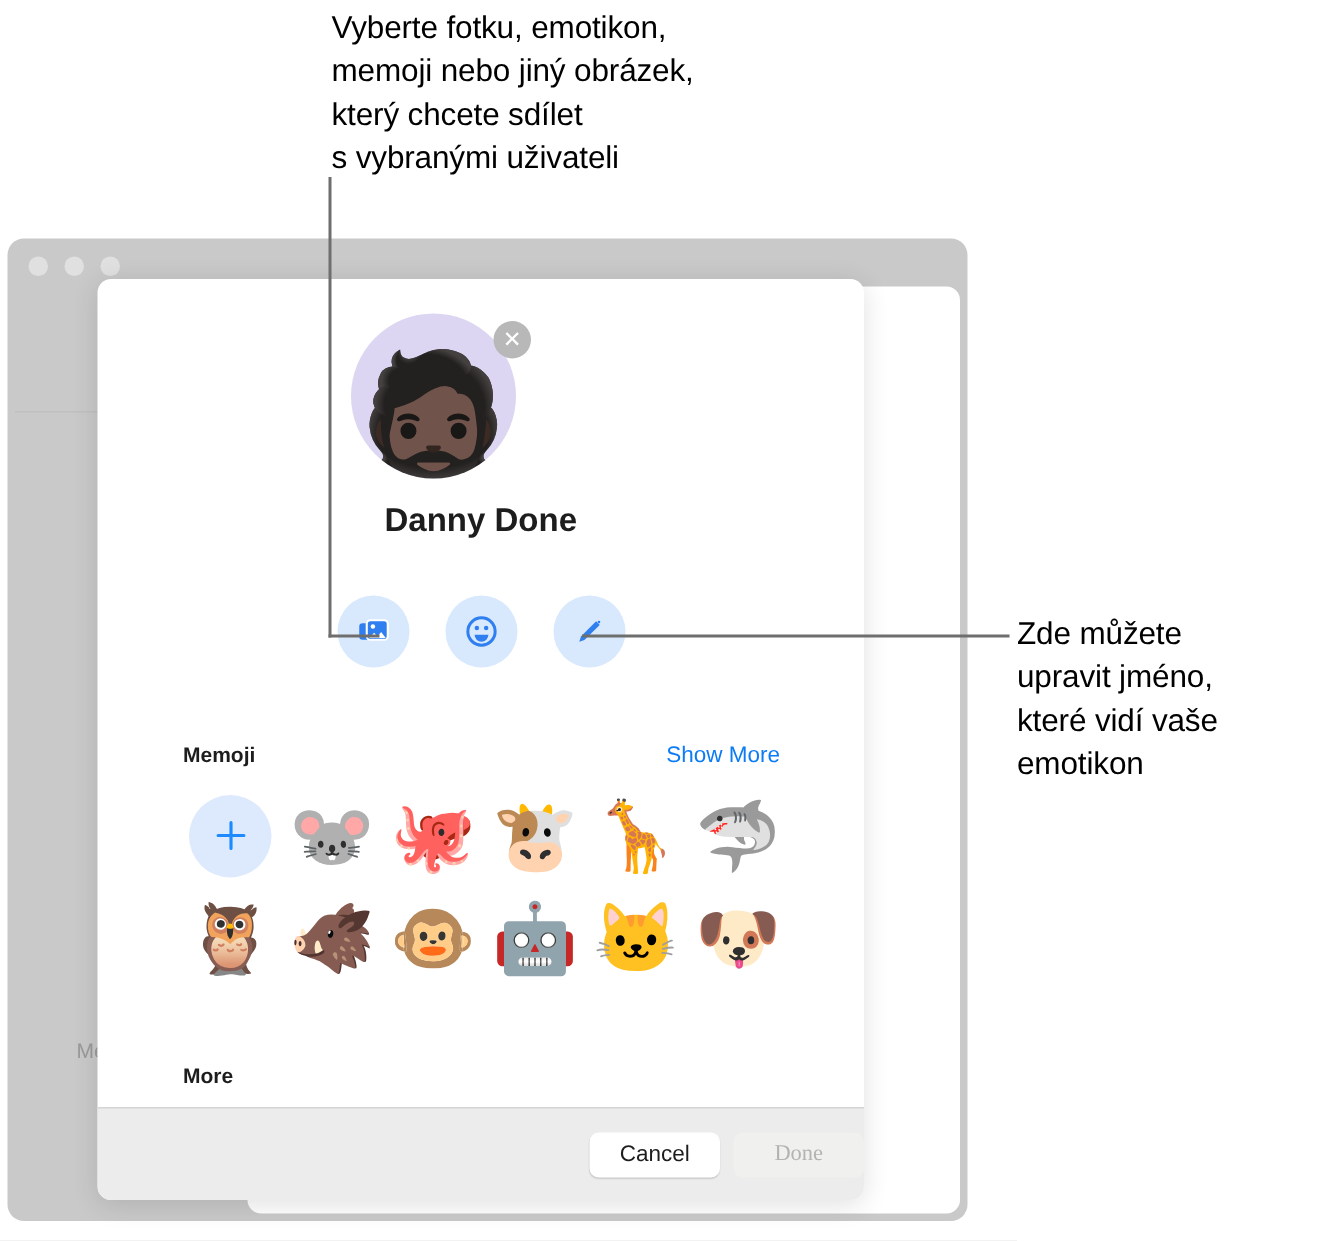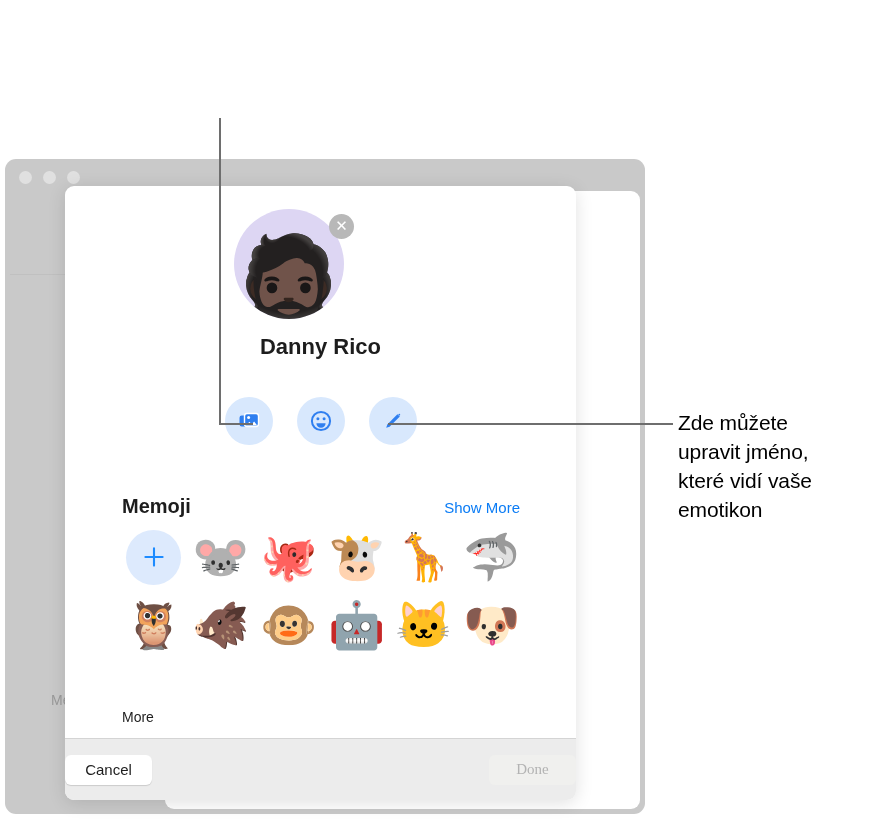--- a/index.html
+++ b/index.html
@@ -108,21 +108,21 @@
     background: #d8e8fd;
     display: flex; align-items: center; justify-content: center;
   }
   .action-btn svg { display: block; }
 
   
   #memoji-header {
     position: absolute; left: 57px; top: 309px; width: 398px;
     display: flex; align-items: baseline; justify-content: space-between;
   }
-  #memoji-title { font-size: 20px; font-weight: bold; color: #1d1d1d; }
+  #memoji-title { font-size: 14px; font-weight: bold; color: #1d1d1d; }
   #memoji-showmore { font-size: 15px; color: #0b7cf5; }
 
   #memoji-grid {
     position: absolute; left: 55px; top: 340px;
     width: 406px;
     display: grid;
     grid-template-columns: repeat(6, 1fr);
     row-gap: 6px;
   }
   .memoji-cell {
@@ -131,28 +131,28 @@
     font-size: 46px; line-height: 1;
   }
   #memoji-add {
     width: 55px; height: 55px; border-radius: 50%;
     background: #ddeafd;
     display: flex; align-items: center; justify-content: center;
   }
 
   #more-title {
     position: absolute; left: 57px; top: 523px;
-    font-size: 14px; font-weight: normal; color: #1d1d1d;
+    font-size: 14px; font-weight: bold; color: #1d1d1d;
   }
 
   
   #dialog-footer {
     height: 62px; background: #ececec;
     border-top: 1px solid #d4d4d4;
-    display: flex; align-items: center; justify-content: space-between;
+    display: flex; align-items: center; justify-content: flex-end;
     gap: 9px;
     margin-top: 28px;
   }
   .footer-btn {
     min-width: 87px; height: 30px; border-radius: 6px;
     font-size: 15px; display: flex; align-items: center; justify-content: center;
   }
   #btn-cancel { background: #ffffff; color: #1d1d1d; box-shadow: 0 1px 1px rgba(0,0,0,0.14); }
   #btn-done   { background: #f0f0ee; color: #b3b3b3; font-family: Liberation Serif, serif; }
 </style>
@@ -177,21 +177,21 @@
   <div id="dialog">
     <div id="dialog-body">
 
       <div id="avatar-wrap">
         <div id="avatar-circle">
           <span id="avatar-glyph">🧔🏿</span>
         </div>
         <div id="avatar-close">✕</div>
       </div>
 
-      <div id="profile-name">Danny Rico</div>
+      <div id="profile-name">Danny Done</div>
 
       <div id="action-row">
         <div class="action-btn">
           <span>
             <svg width="24" height="24" viewBox="0 0 24 24" fill="none">
               <rect x="2.5" y="6.5" width="12" height="11" rx="2.2" fill="#2f7ff0"></rect>
               <rect x="7.5" y="4.5" width="14" height="13" rx="2.4" fill="#2f7ff0" stroke="#fff" stroke-width="1.4"></rect>
               <circle cx="11.6" cy="8.6" r="1.5" fill="#ffffff"></circle>
               <path d="M9 16.4l3.4-3.6 2.3 2.4 2.4-2.8 3.1 4z" fill="#ffffff"></path>
             </svg>
@@ -271,18 +271,22 @@
     <div id="dialog-footer">
       <div class="footer-btn" id="btn-cancel">Cancel</div>
       <div class="footer-btn" id="btn-done">Done</div>
     </div>
   </div>
 
   <div class="leader" id="leader-top-v"></div>
   <div class="leader" id="leader-top-h"></div>
   <div class="leader" id="leader-right-h"></div>
 
+  <div class="callout" id="callout-top">Vyberte fotku, emotikon,
+memoji nebo jiný obrázek,
+který chcete sdílet
+s vybranými uživateli</div>
   <div class="callout" id="callout-right">Zde můžete
 upravit jméno,
 které vidí vaše
 emotikon</div>
 
 </div>
 
 </body></html>

